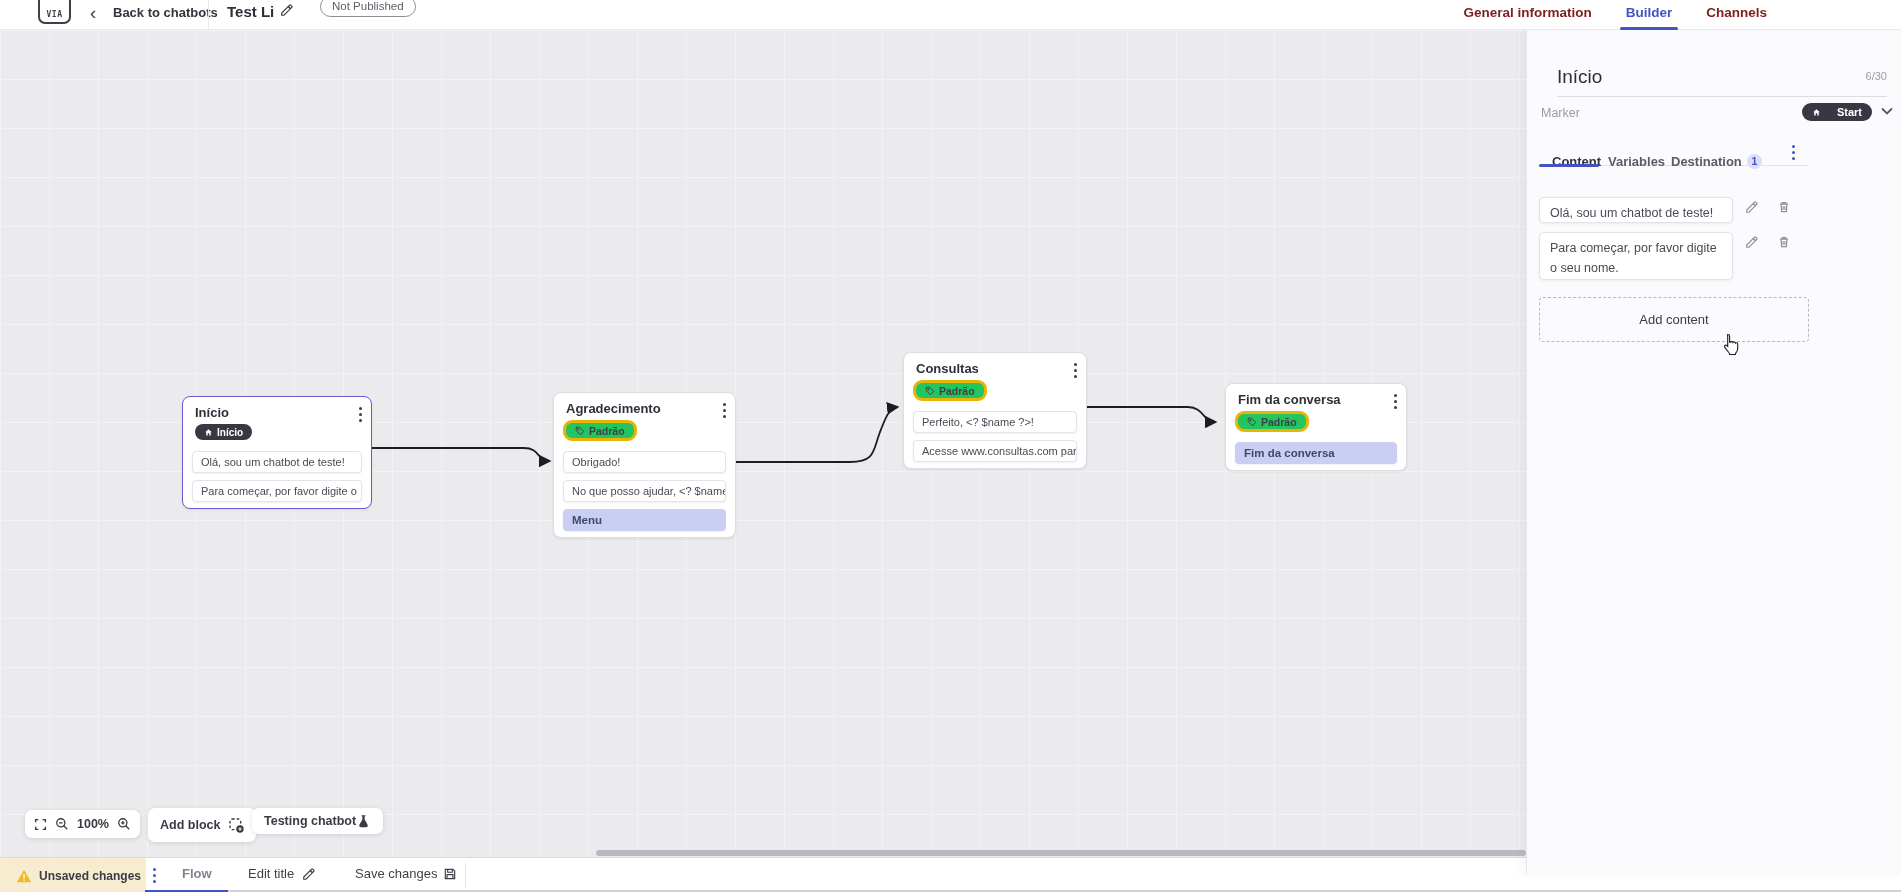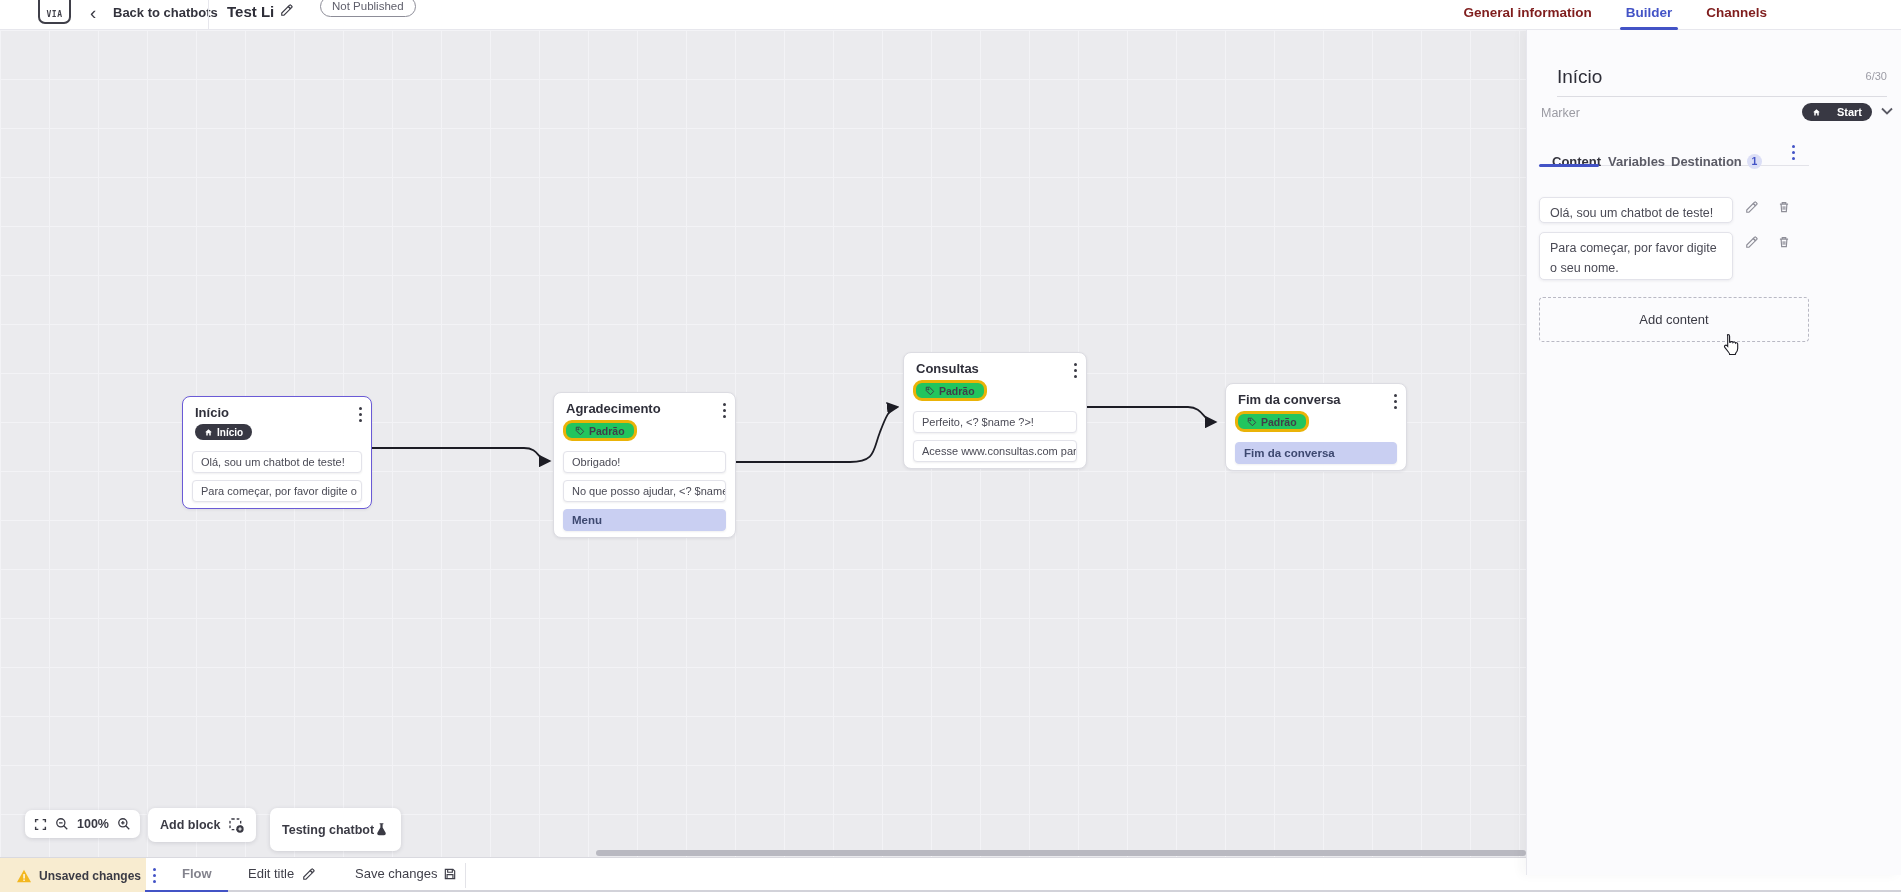--- a/index.html
+++ b/index.html
@@ -44,21 +44,21 @@
   .block1 { left:182px; top:366px; width:190px; height:113px; }
   .block2 { left:553px; top:362px; width:183px; height:146px; }
   .block3 { left:903px; top:322px; width:184px; height:117px; }
   .block4 { left:1225px; top:353px; width:182px; height:88px; }
 
   
   .cv-card { position:absolute; background:#fff; border-radius:7px; box-shadow:0 1px 4px rgba(40,40,60,.15); display:flex; align-items:center; }
   .zoom-card { left:25px; top:780px; height:28px; padding:0 9px; gap:8px; }
   .zoom-level { font-size:12.5px; font-weight:bold; color:#3a3a44; }
   .addblock-card { left:148px; top:778px; height:34px; padding:0 12px; gap:8px; }
-  .testing-card { left:270px; top:778px; height:43px; padding:0 12px; gap:0; }
+  .testing-card { left:252px; top:778px; height:26px; padding:0 12px; gap:0; }
   .cv-card .lbl { font-size:12.5px; font-weight:bold; color:#3a3a44; }
   .hscroll-thumb { position:absolute; left:596px; top:820px; width:930px; height:6px; border-radius:3px; background:#b9b9c1; }
 
   
   .panel { position:absolute; left:1526px; top:30px; width:375px; height:845px; background:#fbfbfd; border-left:1px solid #e7e7ed; box-shadow:-5px 0 10px rgba(40,40,60,.04); z-index:5; }
   .panel-head { position:relative; height:22px; border-bottom:1px solid #ececf1; background:#f7f7fa; }
   .panel-head .ph-label { position:absolute; left:14px; top:4px; font-size:11.5px; color:#4a4a55; }
   .panel-close { position:absolute; right:14px; top:2px; font-size:14px; color:#4a4a55; cursor:pointer; }
   .block-name { position:absolute; left:30px; top:36px; font-size:19px; color:#2e2e38; }
   .char-counter { position:absolute; right:14px; top:40px; font-size:11px; color:#9b9ba5; }

